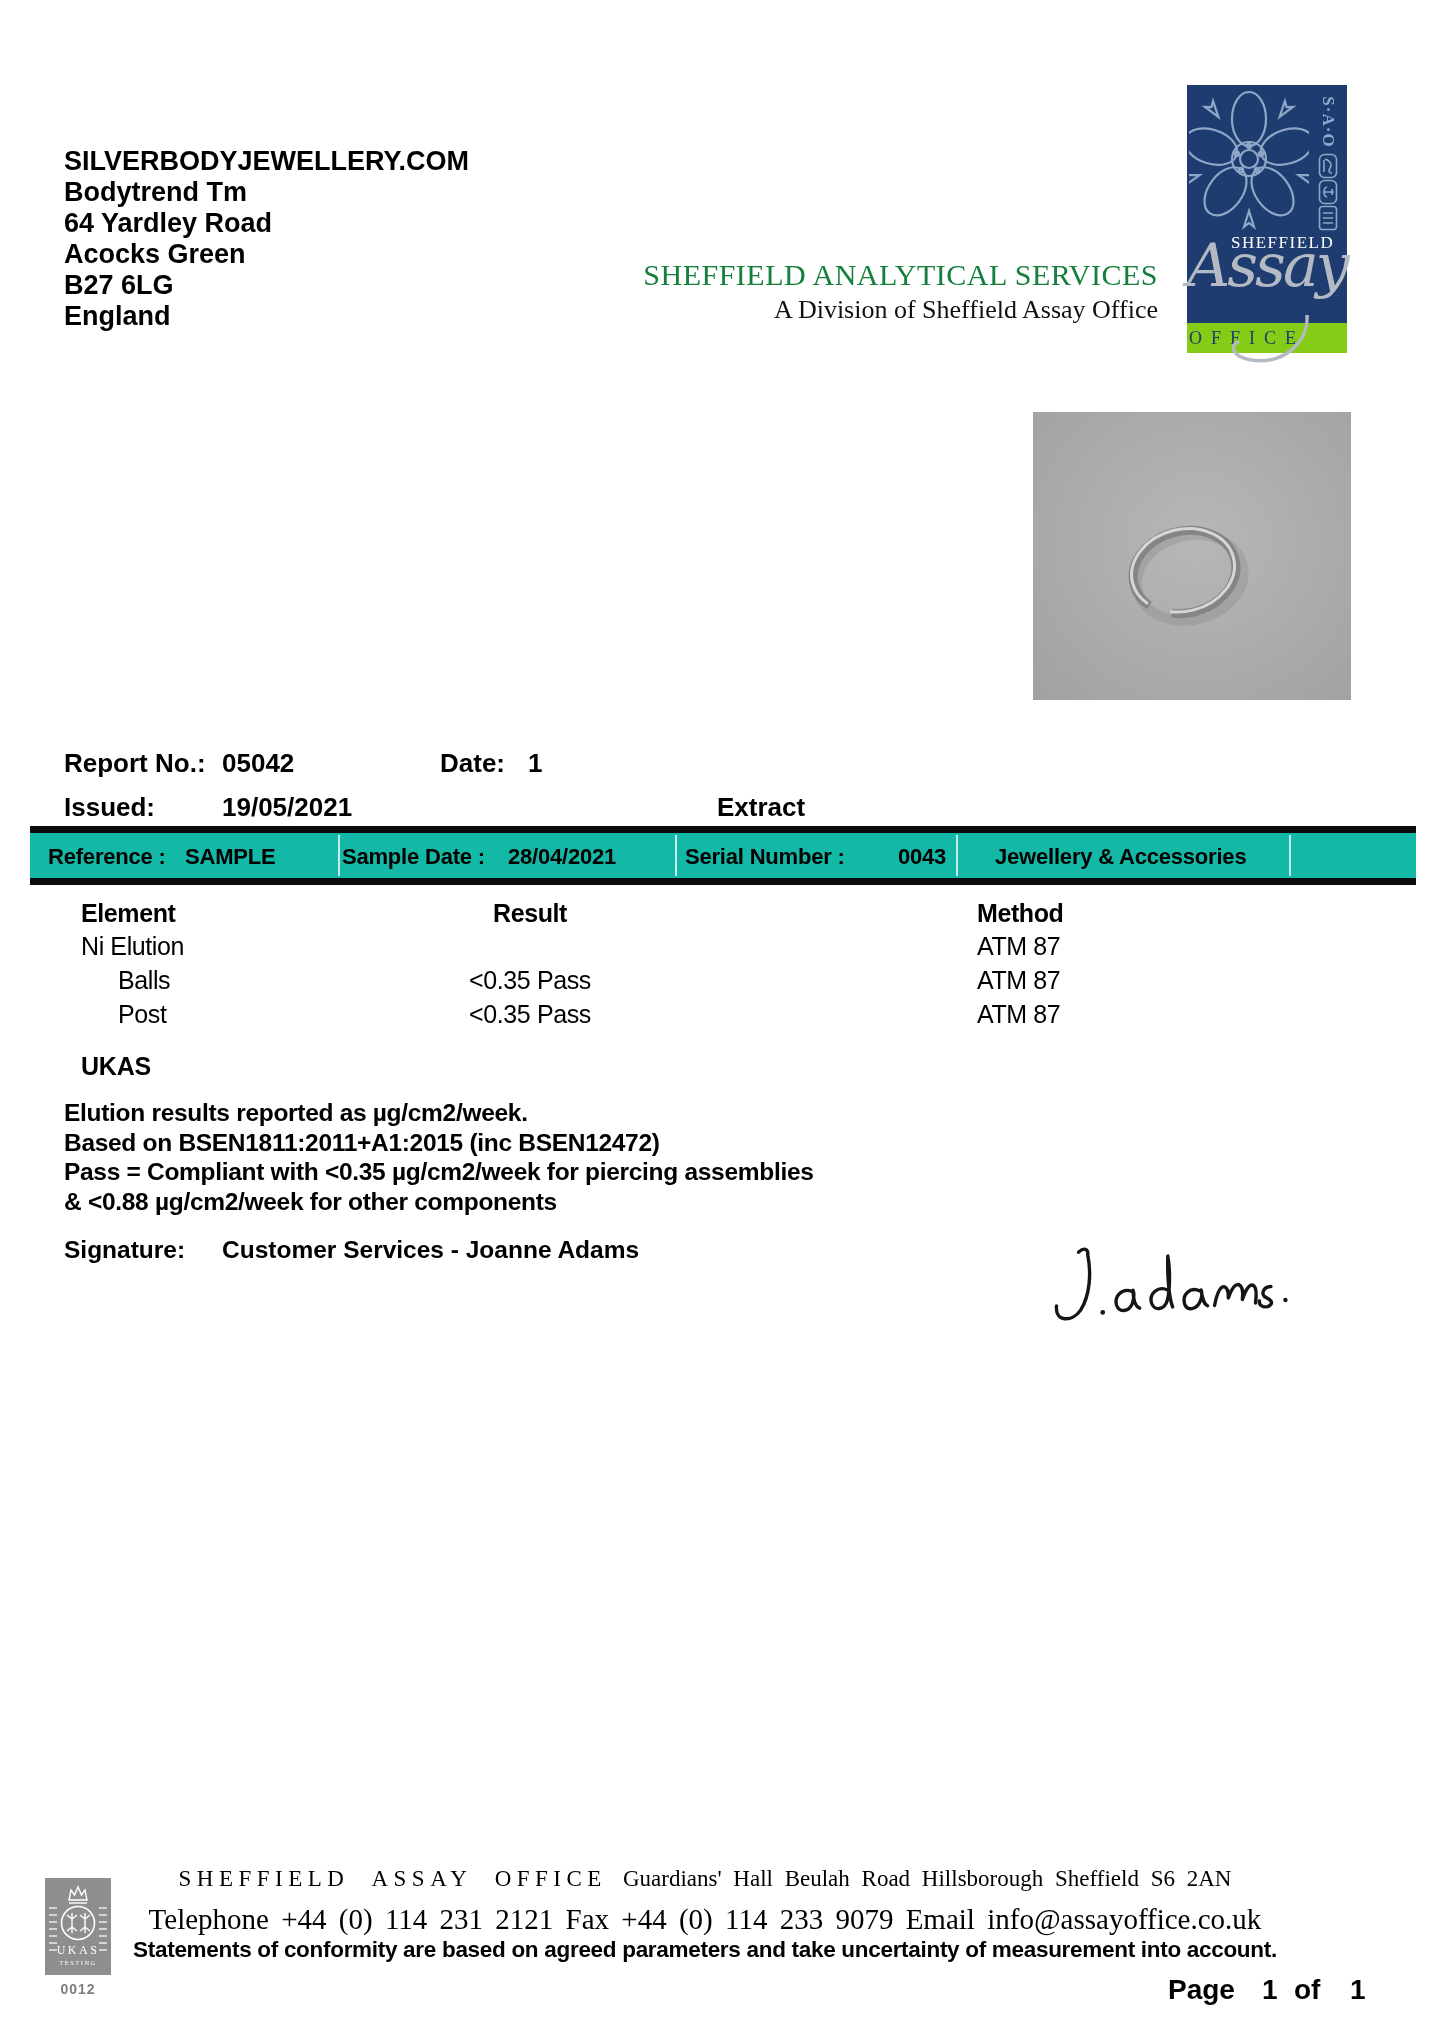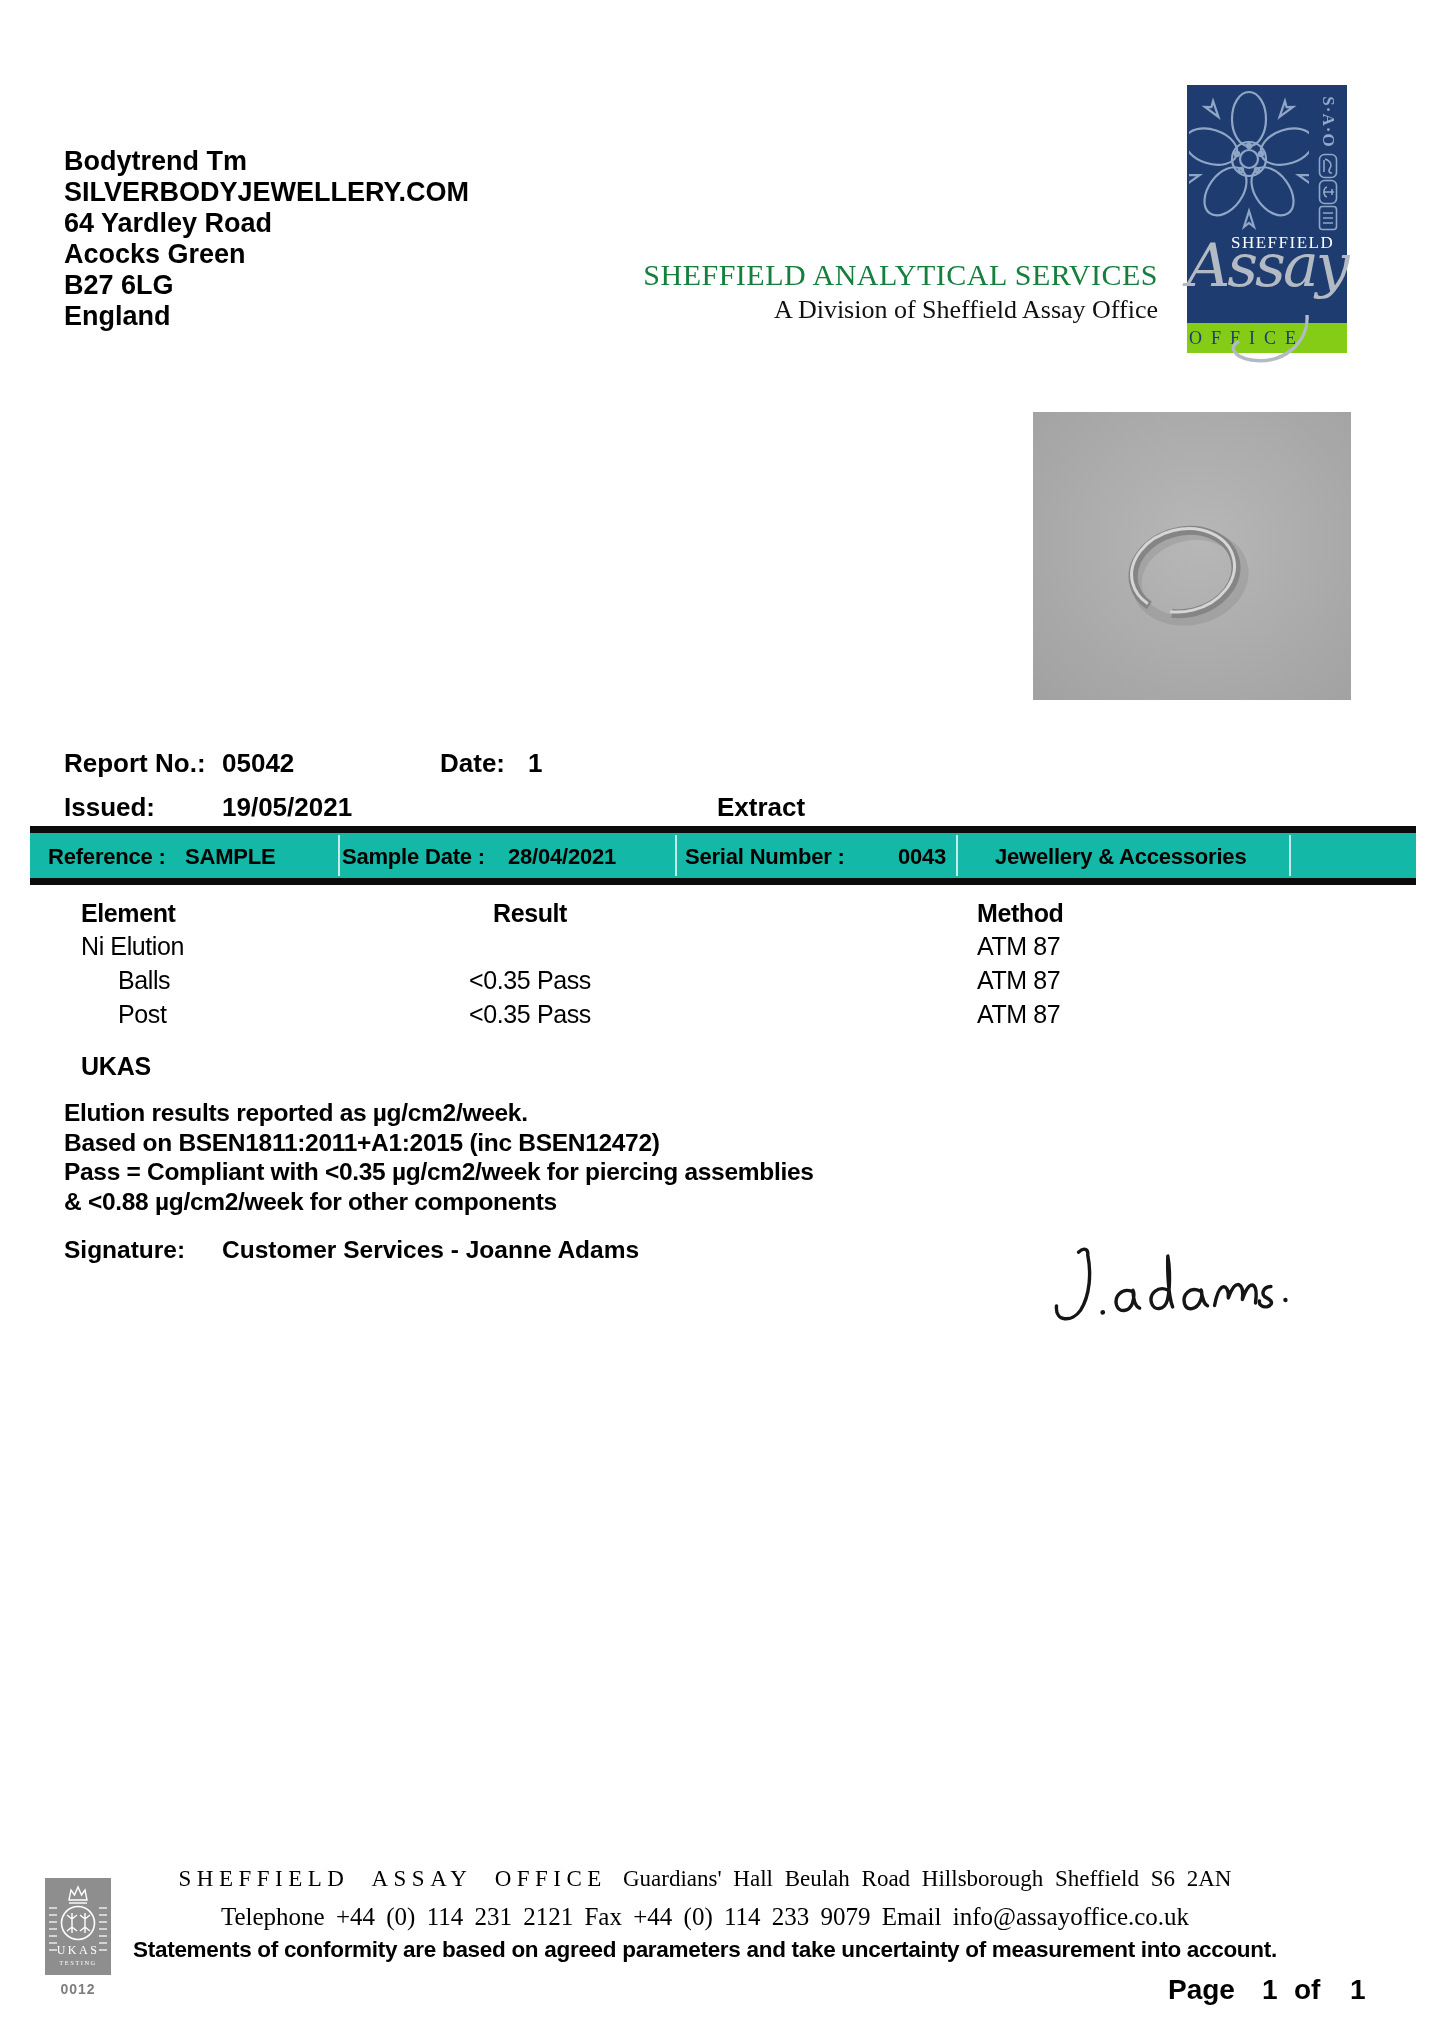--- a/index.html
+++ b/index.html
@@ -63,35 +63,35 @@
   
   .sig-label{left:64px;top:1236px;font-weight:bold;font-size:24.5px;}
   .sig-name{left:222px;top:1236px;font-weight:bold;font-size:24.5px;}
   .handwriting{left:1028px;top:1240px;transform:rotate(-2deg);}
 
   
   .foot-line{left:0;width:1410px;text-align:center;font-family:"Liberation Serif", serif;white-space:nowrap;}
   .f1{top:1866px;font-size:23px;}
   .f-office{letter-spacing:5.5px;word-spacing:12px;margin-right:16px;}
   .f-addr{word-spacing:6px;}
-  .f2{top:1903px;font-size:25px;word-spacing:5px;}
+  .f2{top:1903px;font-size:29px;word-spacing:5px;}
   .f3{top:1937px;font-family:"Liberation Sans", sans-serif;font-weight:bold;font-size:22.5px;letter-spacing:-0.3px;}
   .ukas{left:45px;top:1878px;width:66px;text-align:center;}
   .ukas-num{margin-top:2px;color:#7d7d7d;font-size:14px;font-weight:bold;letter-spacing:1px;}
   .pageind{top:1974px;font-weight:bold;font-size:28px;}
   .pg-label{left:1168px;} .pg-cur{left:1262px;} .pg-of{left:1294px;} .pg-tot{left:1350px;}
 </style>
 </head>
 <body>
 
 <div class="page">
 
   <div class="abs recipient">
+    <div>SILVERBODYJEWELLERY.COM</div>
     <div>Bodytrend Tm</div>
-    <div>SILVERBODYJEWELLERY.COM</div>
     <div>64 Yardley Road</div>
     <div>Acocks Green</div>
     <div>B27 6LG</div>
     <div>England</div>
   </div>
 
   <div class="abs org-head">
     <div class="org-title">SHEFFIELD ANALYTICAL SERVICES</div>
     <div class="org-subtitle">A Division of Sheffield Assay Office</div>
   </div>

